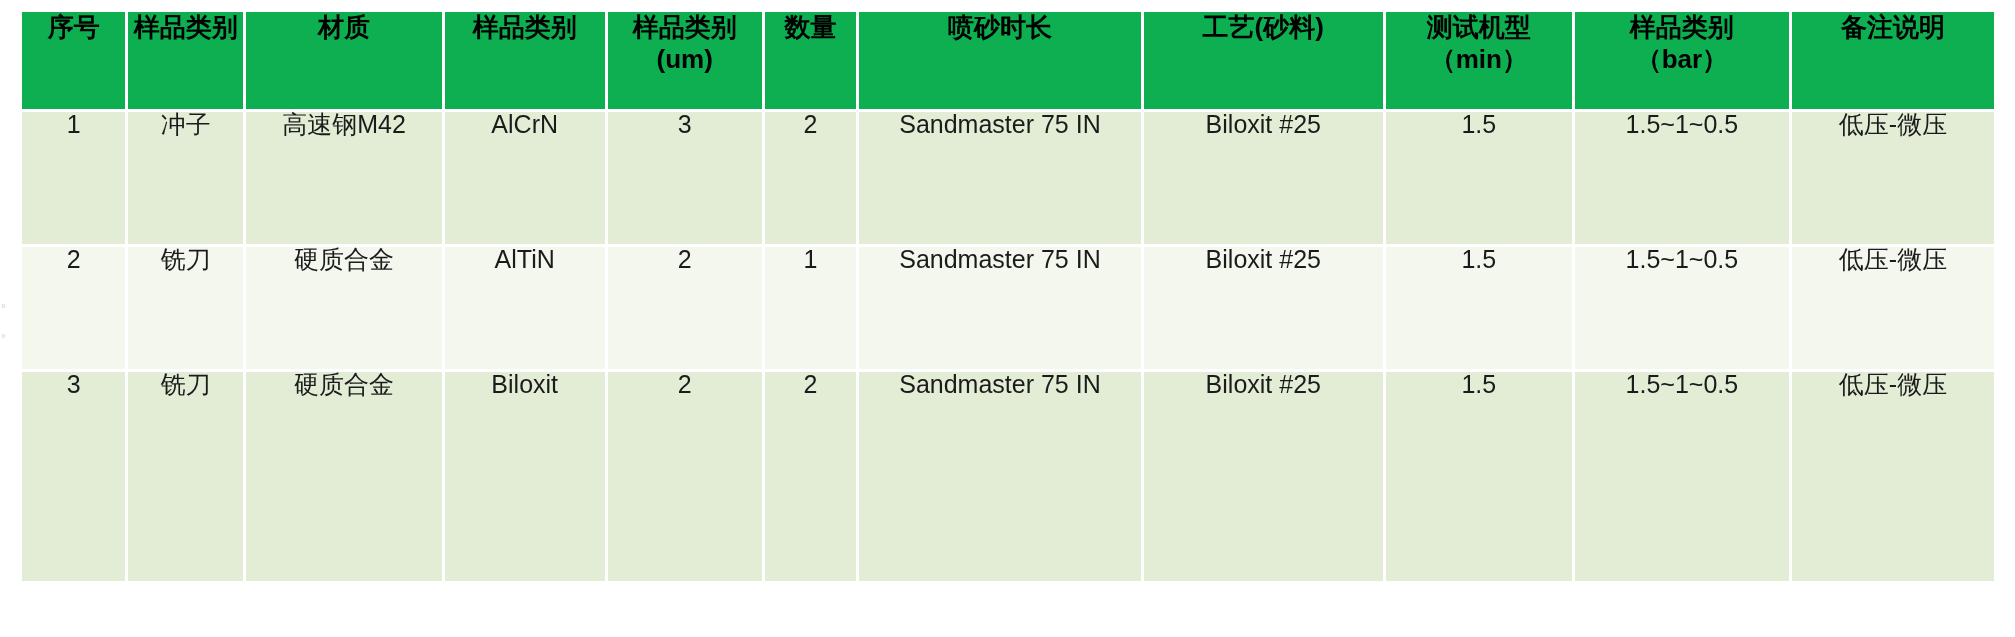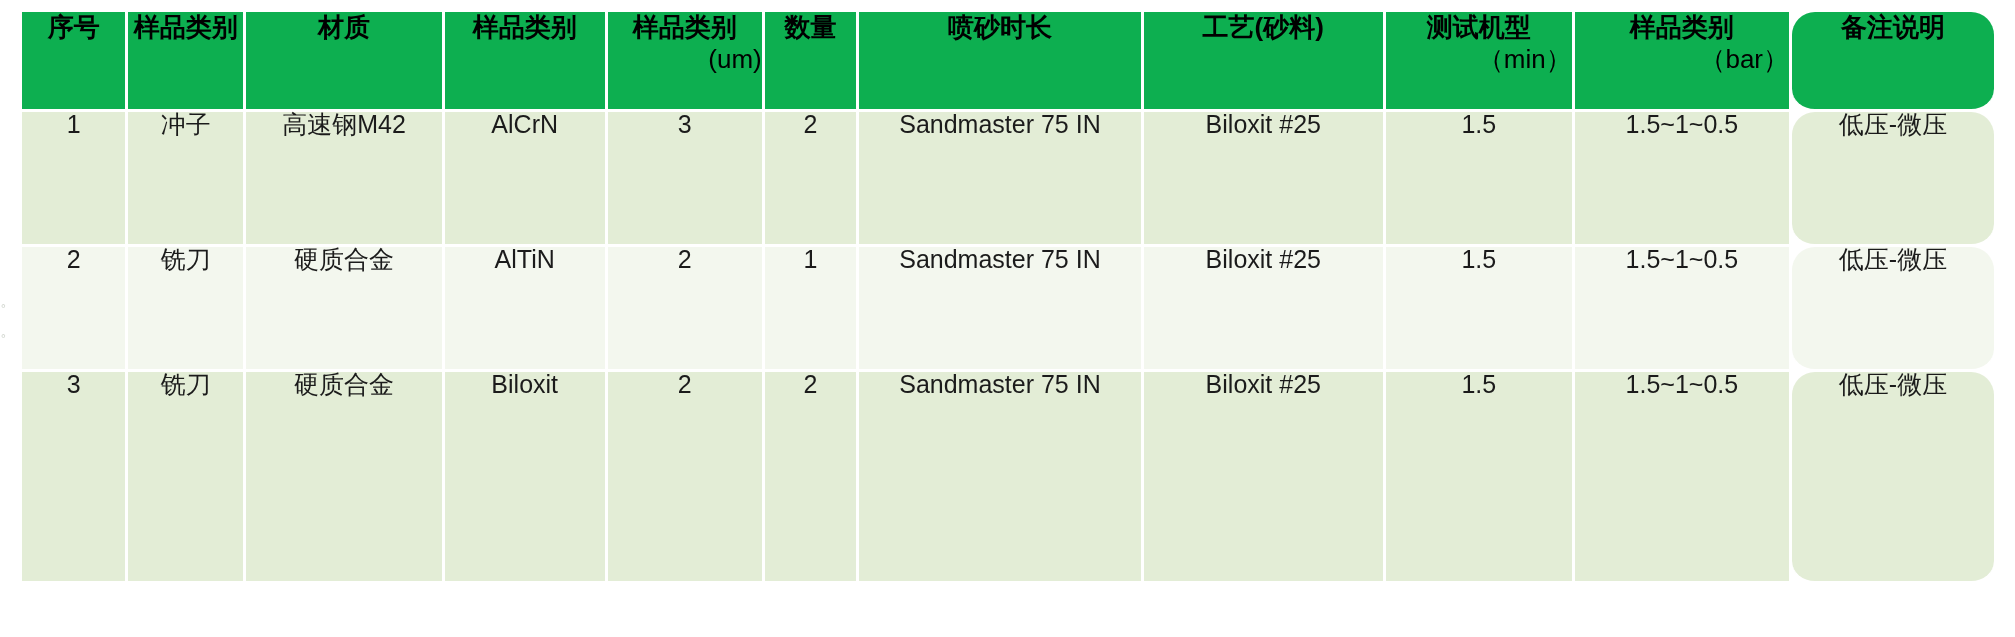--- a/index.html
+++ b/index.html
@@ -36,35 +36,34 @@
   table.grid td {
     border-right: 3px solid #ffffff;
     border-bottom: 3px solid #ffffff;
     padding: 0;
     vertical-align: top;
     box-sizing: border-box;
   }
   table.grid th:last-child,
   table.grid td:last-child {
     border-right: none;
-    border-radius: 23px;
   }
 
   thead th {
     background: #0DAF50;
     color: #000000;
     font-weight: bold;
     font-size: 26px;
     height: 100px;
     text-align: center;
     line-height: 1.22;
     padding-top: 9px;
   }
   thead th .hl1 { display: block; white-space: nowrap; }
-  thead th .hl2 { display: block; white-space: nowrap; font-weight: normal; text-align: right; }
+  thead th .hl2 { display: block; white-space: nowrap; font-weight: bold; }
 
   tbody td {
     font-size: 25px;
     color: #1b1b1b;
     text-align: center;
     line-height: 1;
     padding-top: 31px;
   }
   tbody tr.band-a td { background: #E3EDD6; }
   tbody tr.band-b td { background: #F3F7EE; }

